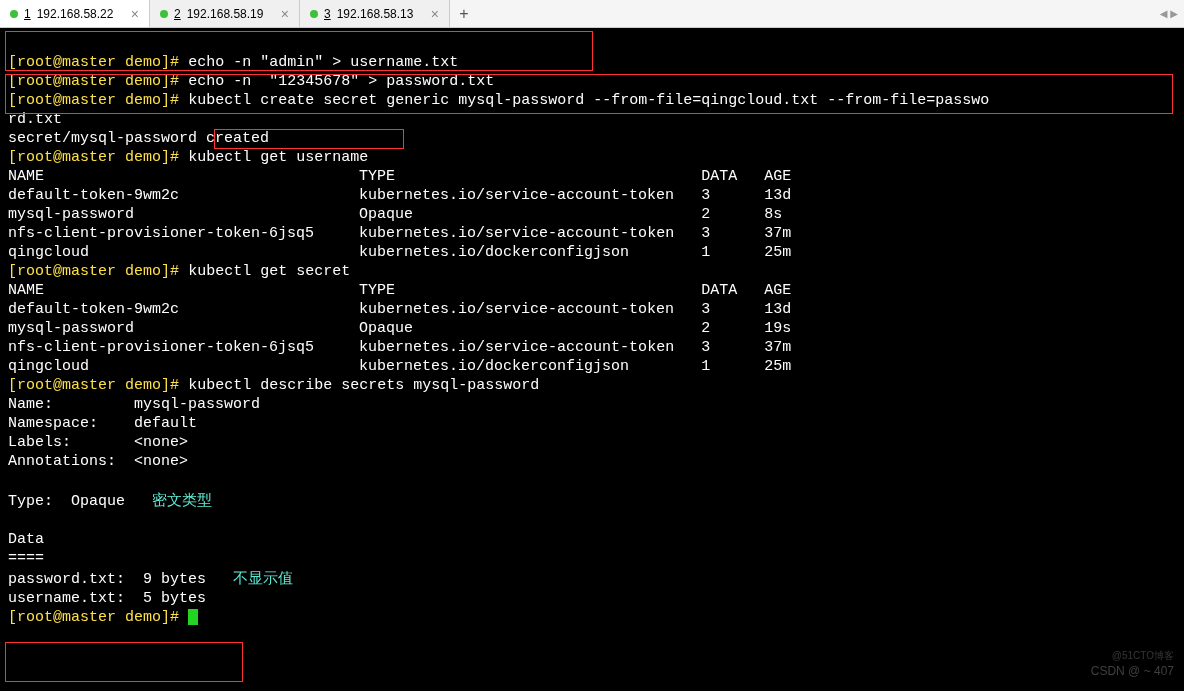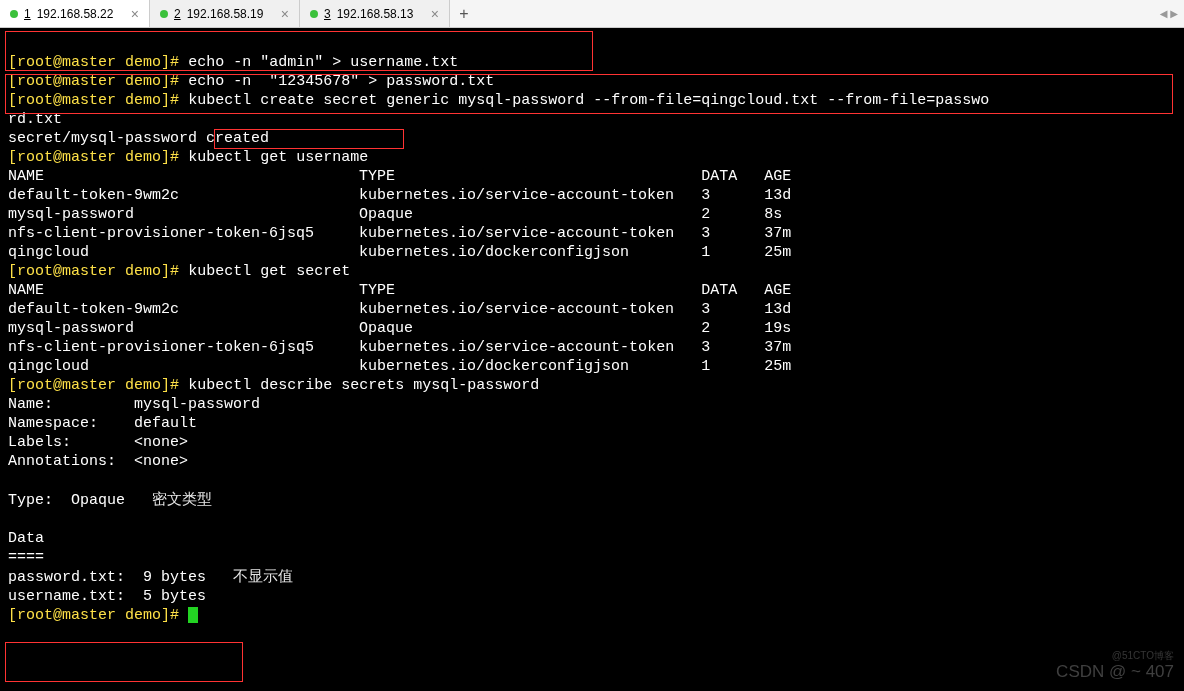--- a/index.html
+++ b/index.html
@@ -47,33 +47,33 @@
   color: #fefefe;
   padding: 6px 8px;
   line-height: 19px;
   white-space: pre;
   font-family: "Consolas", "Courier New", monospace;
   position: relative;
   height: calc(691px - 28px);
 }
 .prompt-user { color: #fde047; }
 .cmd { color: #fefefe; }
-.red-annot { color: #e5e5e5; font-family: Liberation Serif, serif; }
+.red-annot { color: #5eead4; font-family: Liberation Sans, sans-serif; }
 .box {
   border: 1px solid #ff3333;
   position: absolute;
   pointer-events: none;
 }
 .cursor-block {
   display: inline-block; width: 10px; height: 16px;
   background: #23d423; vertical-align: middle;
 }
 .watermark {
   position: absolute; right: 10px; bottom: 10px;
-  color: #6a6a6a; font-family: Arial, sans-serif; font-size: 17px;
+  color: #6a6a6a; font-family: Arial, sans-serif; font-size: 12px;
   opacity: 0.6;
 }
 .watermark2 {
   position: absolute; right: 10px; bottom: 26px;
   color: #6a6a6a; font-family: Arial, sans-serif; font-size: 10px;
   opacity: 0.5;
 }
 </style>
 </head>
 <body>

